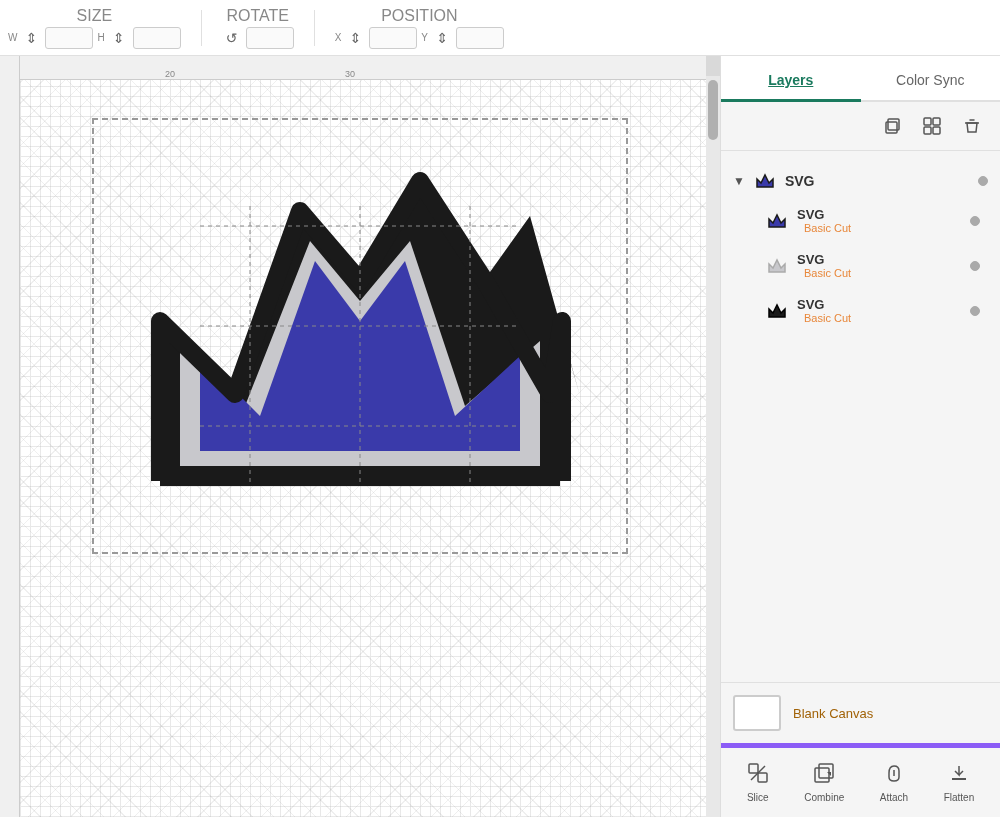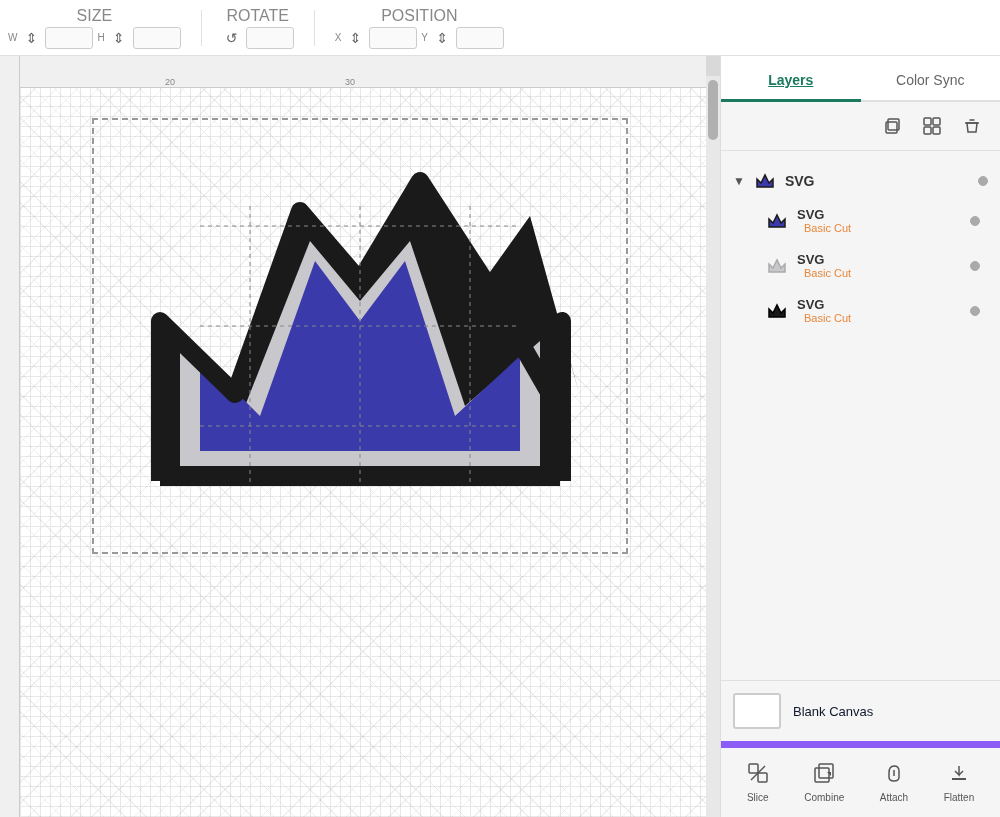--- a/index.html
+++ b/index.html
@@ -71,21 +71,21 @@
       flex: 1;
       background: #d9d9d9;
       position: relative;
       overflow: hidden;
     }
 
     
     .ruler-h {
       position: absolute;
       top: 0; left: 0; right: 14px;
-      height: 32px;
+      height: 24px;
       background: #f0f0f0;
       border-bottom: 1px solid #ccc;
       display: flex;
       align-items: flex-end;
       z-index: 10;
     }
     .ruler-v {
       position: absolute;
       top: 0; left: 0; bottom: 0;
       width: 20px;
@@ -302,31 +302,31 @@
     .blank-canvas-thumb {
       width: 48px;
       height: 36px;
       border: 2px solid #ccc;
       background: #fff;
       border-radius: 3px;
       flex-shrink: 0;
     }
     .blank-canvas-label {
       font-size: 13px;
-      color: #0f172a;
+      color: #a16207;
       font-weight: 500;
     }
 
     
     .panel-bottom-toolbar {
       display: flex;
       align-items: center;
       justify-content: space-around;
       padding: 10px 8px;
-      border-top: 7px solid #8b5cf6;
+      border-top: 5px solid #8b5cf6;
       background: #f5f5f5;
     }
     .bottom-tool-btn {
       display: flex;
       flex-direction: column;
       align-items: center;
       gap: 3px;
       cursor: pointer;
       padding: 4px 8px;
       border-radius: 4px;

